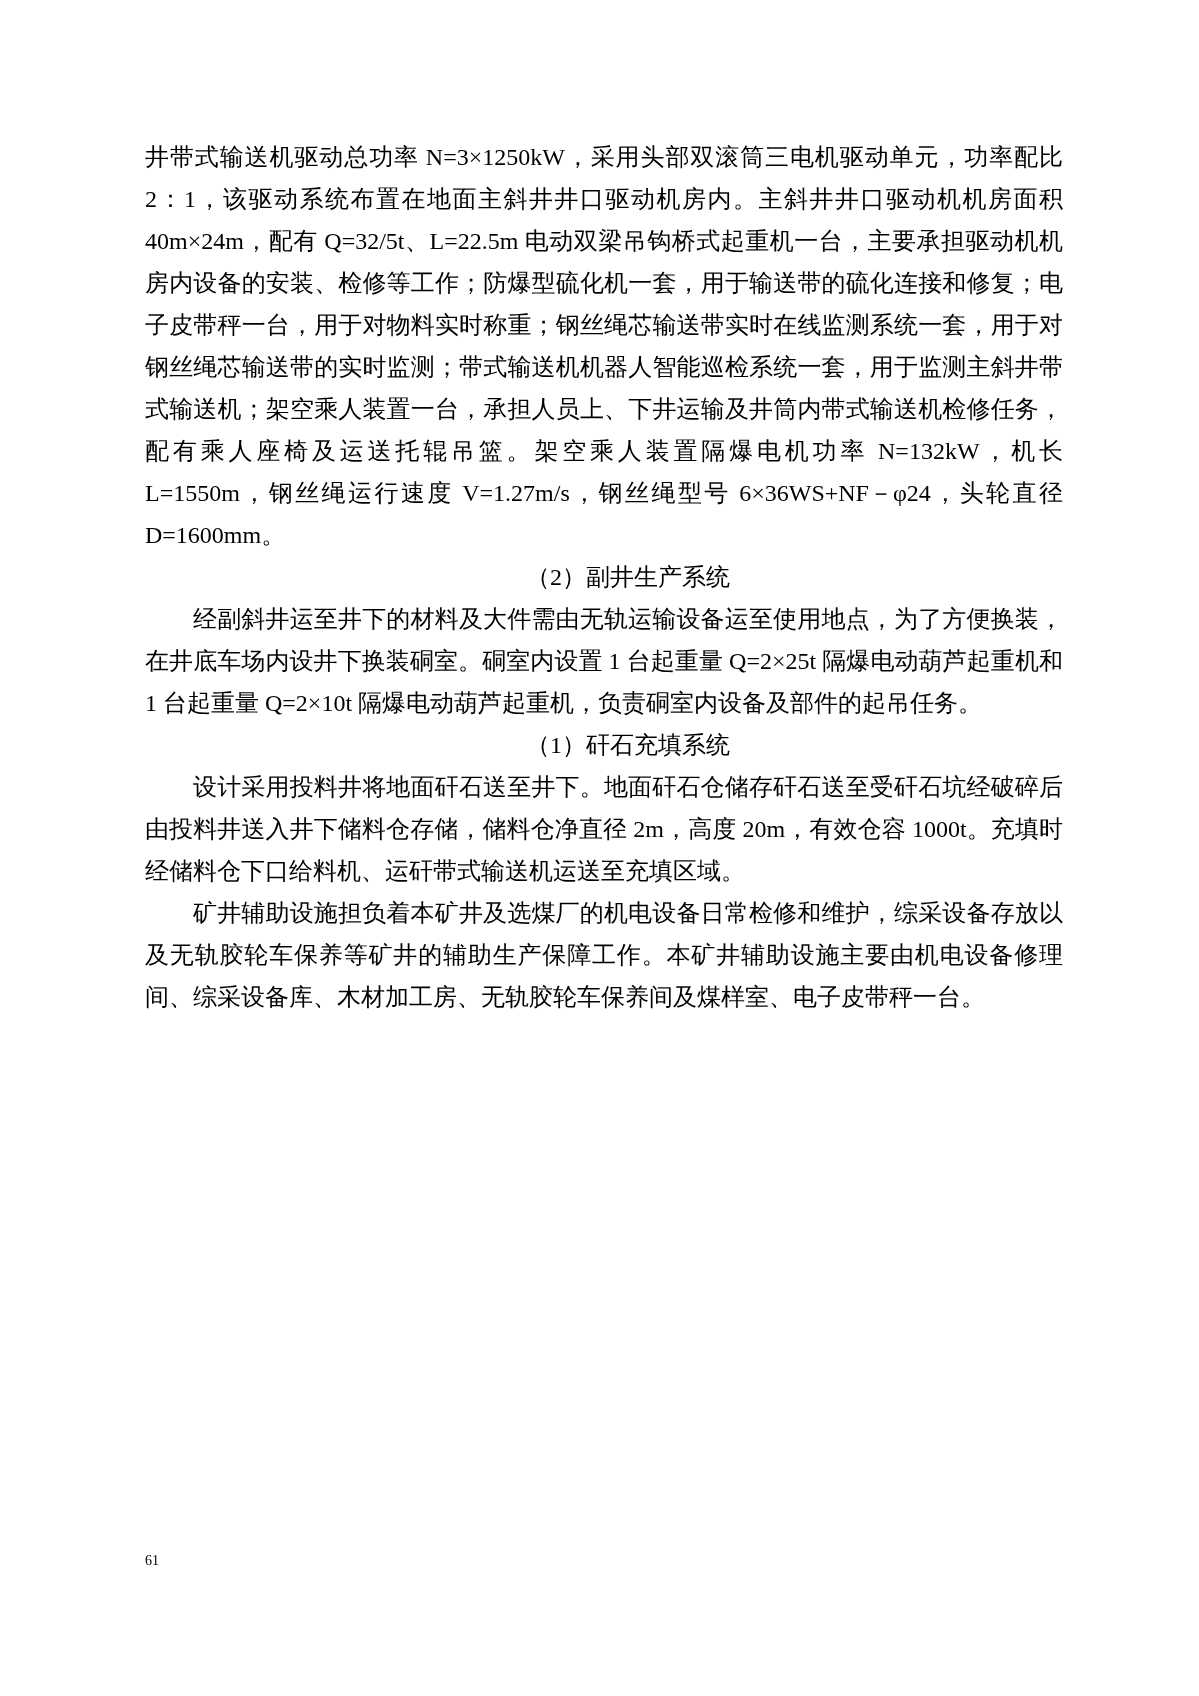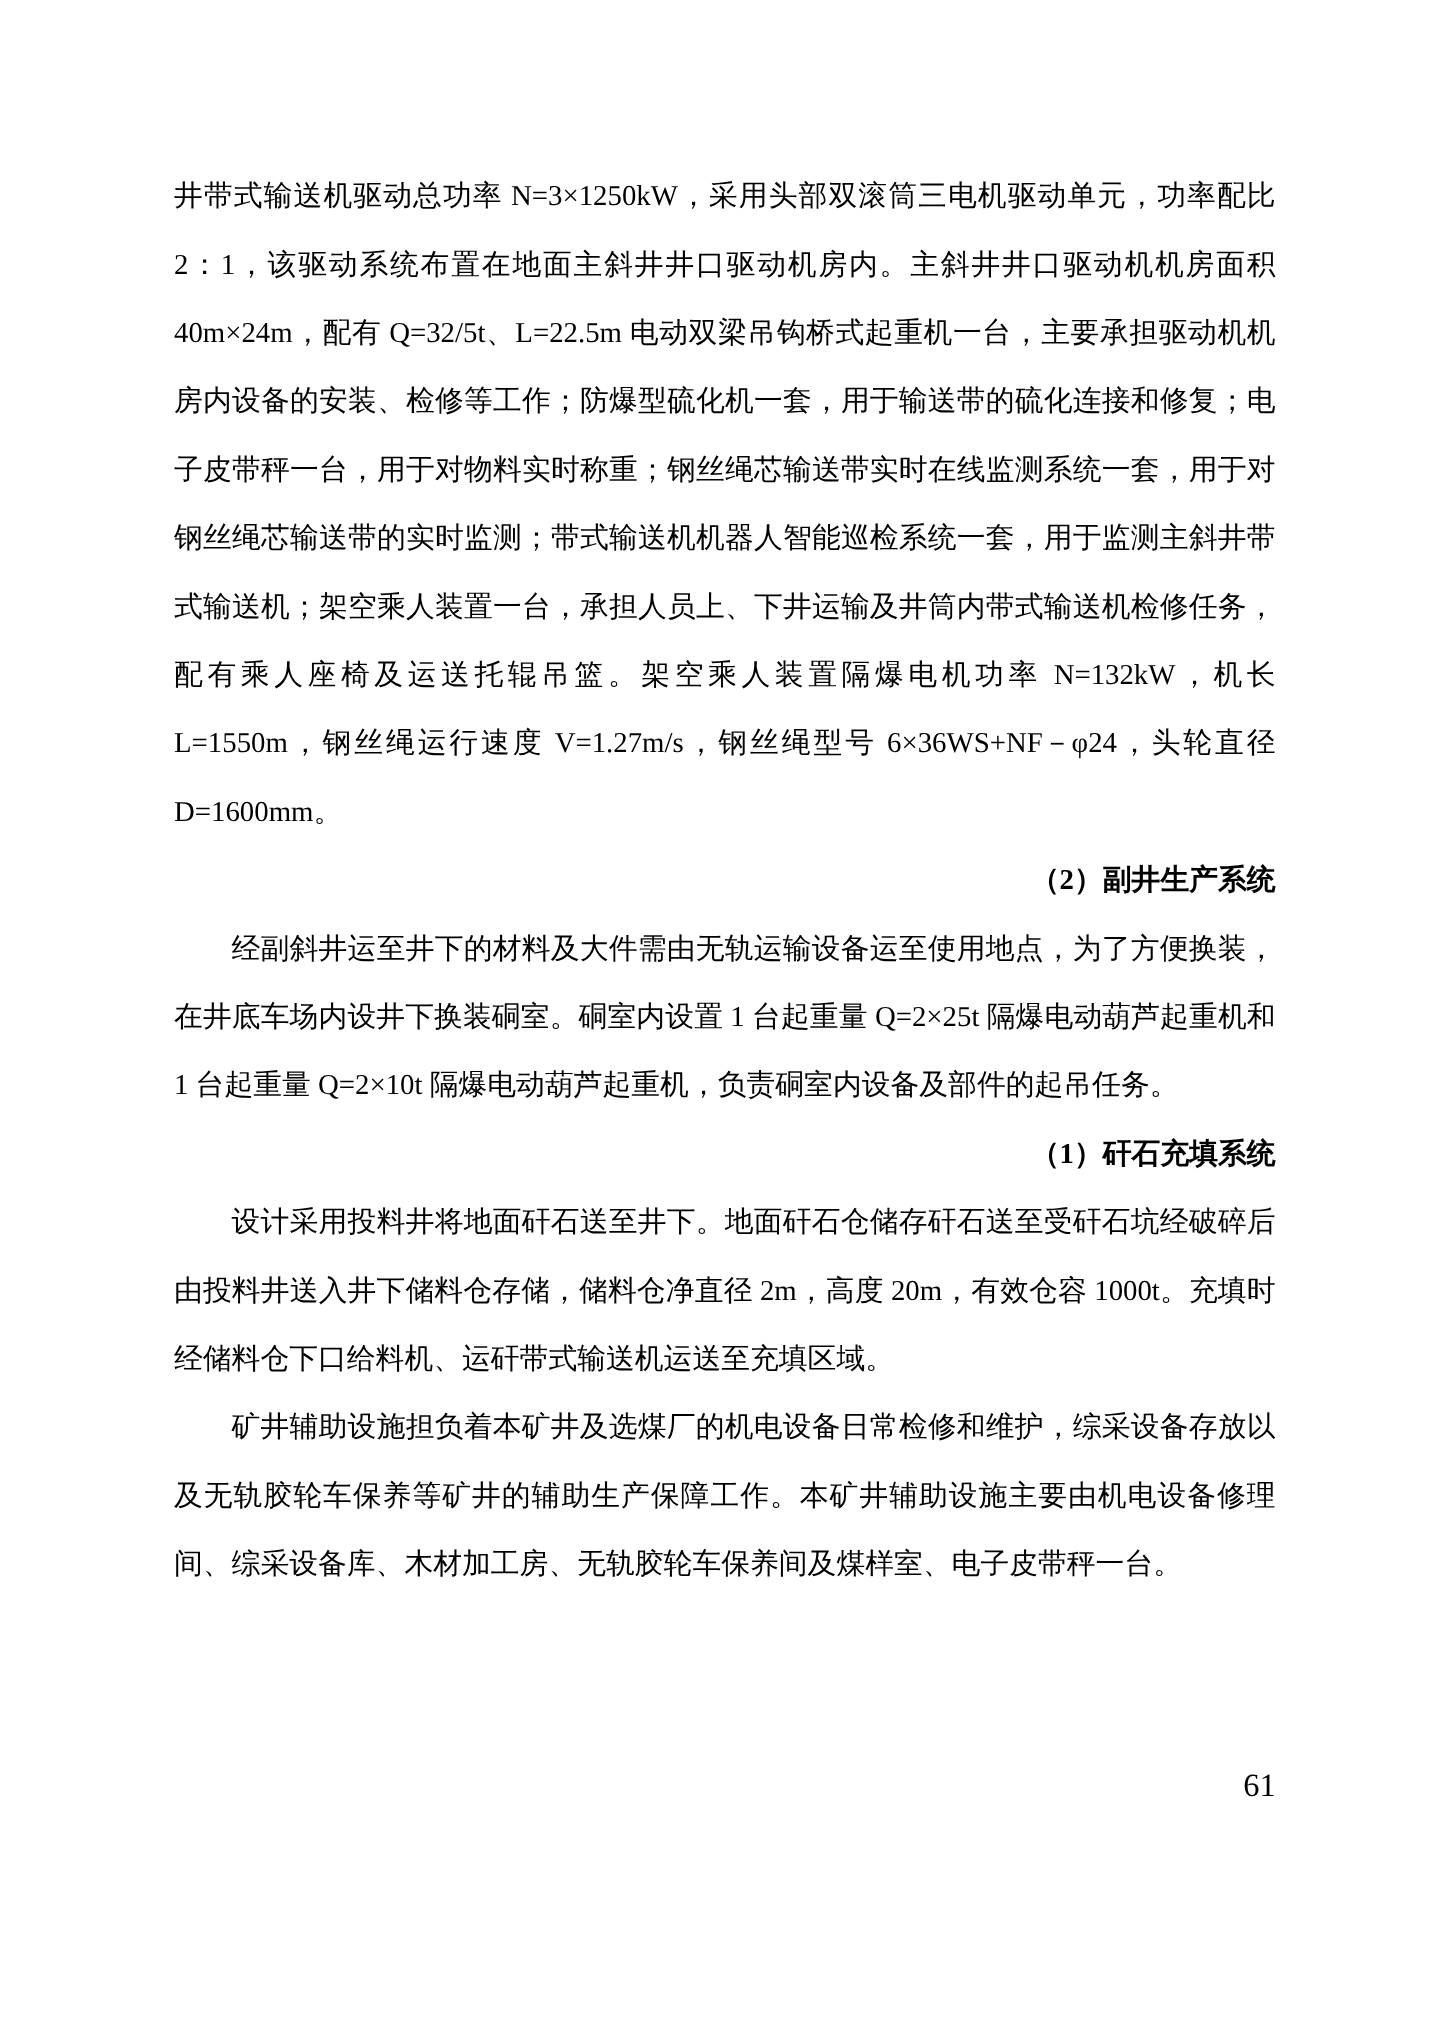--- a/index.html
+++ b/index.html
@@ -15,42 +15,42 @@
     overflow: hidden;
     font-family: "Liberation Serif", "DejaVu Serif", serif;
     color: #000000;
   }
   .content {
     position: absolute;
     left: 145px;
     top: 136px;
     width: 918px;
     font-size: 24px;
-    line-height: 57px;
+    line-height: 42px;
     text-align: justify;
   }
   .content p {
     margin: 0;
     padding: 0;
   }
   p.body-par.indent {
     text-indent: 2em;
   }
   p.heading {
-    font-weight: bold;
+    font-weight: normal;
     text-indent: 2em;
-    text-align: right;
+    text-align: center;
   }
   .page-number {
     position: absolute;
-    top: 1475px;
+    top: 1548px;
     left: 145px;
     width: 918px;
-    text-align: right;
-    font-size: 27px;
+    text-align: left;
+    font-size: 14px;
     line-height: 26px;
   }
 </style>
 </head>
 <body>
 
 <div class="page">
   <div class="content">
     <p class="body-par">井带式输送机驱动总功率 N=3×1250kW，采用头部双滚筒三电机驱动单元，功率配比 2：1，该驱动系统布置在地面主斜井井口驱动机房内。主斜井井口驱动机机房面积 40m×24m，配有 Q=32/5t、L=22.5m 电动双梁吊钩桥式起重机一台，主要承担驱动机机房内设备的安装、检修等工作；防爆型硫化机一套，用于输送带的硫化连接和修复；电子皮带秤一台，用于对物料实时称重；钢丝绳芯输送带实时在线监测系统一套，用于对钢丝绳芯输送带的实时监测；带式输送机机器人智能巡检系统一套，用于监测主斜井带式输送机；架空乘人装置一台，承担人员上、下井运输及井筒内带式输送机检修任务，配有乘人座椅及运送托辊吊篮。架空乘人装置隔爆电机功率 N=132kW，机长 L=1550m，钢丝绳运行速度 V=1.27m/s，钢丝绳型号 6×36WS+NF－φ24，头轮直径 D=1600mm。</p>
     <p class="heading">（2）副井生产系统</p>

